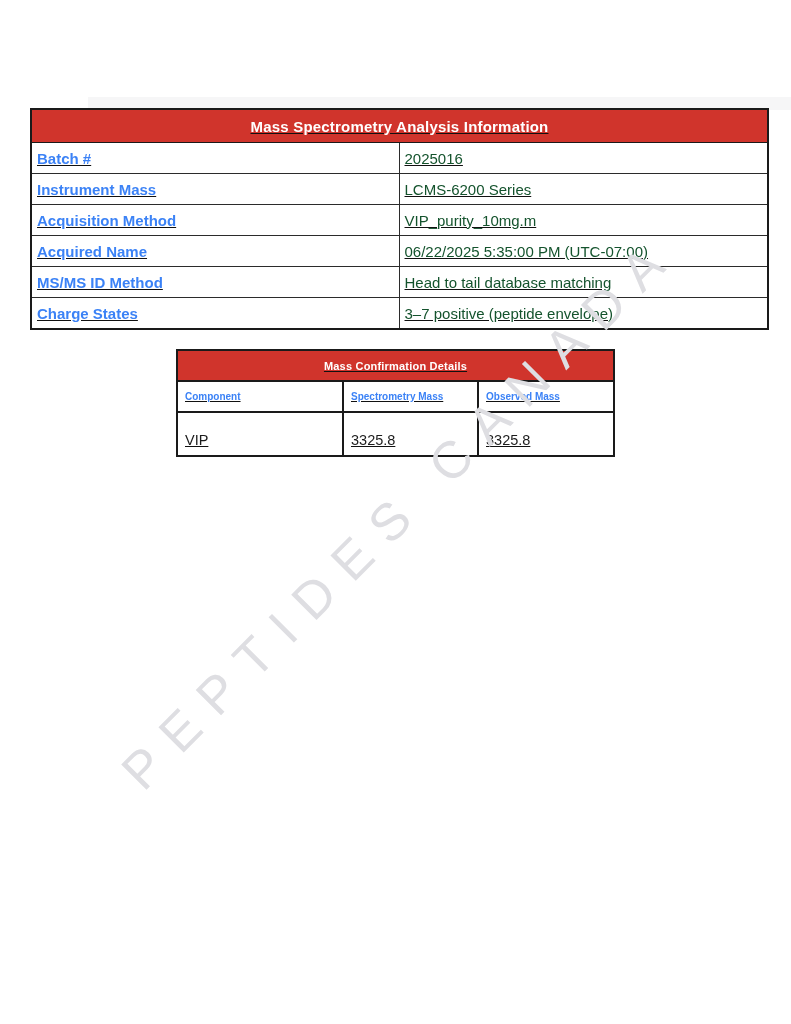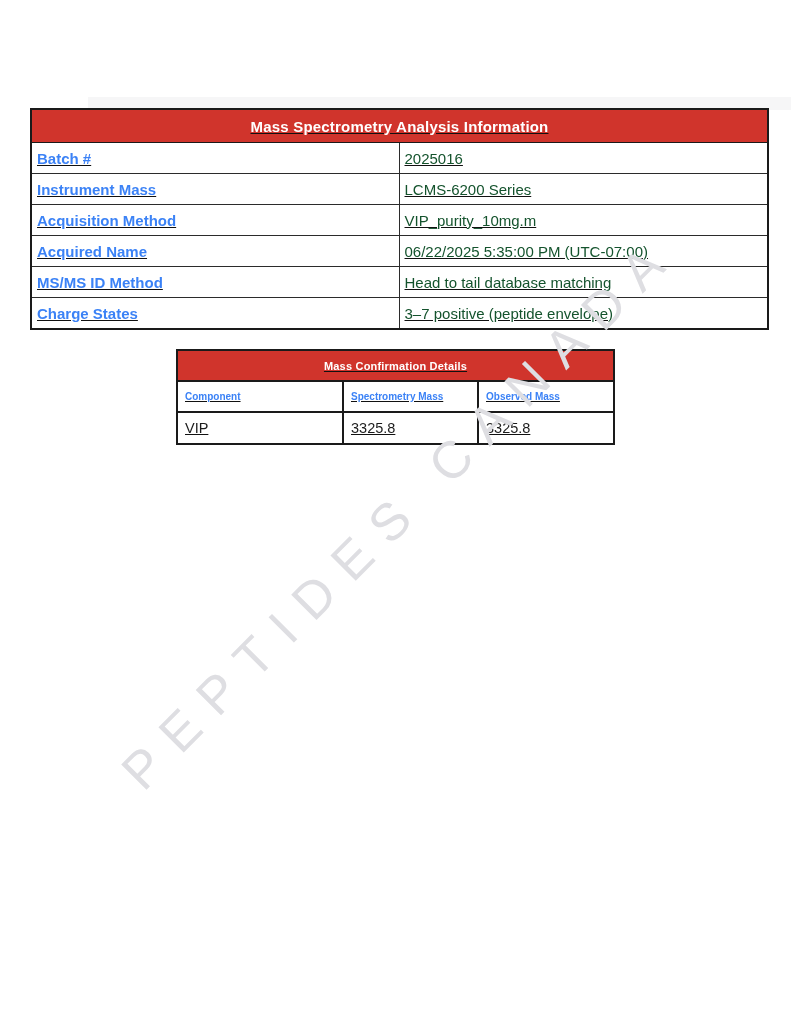--- a/index.html
+++ b/index.html
@@ -44,21 +44,21 @@
     height:27px; text-align:center; vertical-align:middle;
     border:2px solid #1a1a1a; letter-spacing:0.2px;
   }
   .t2 th.col-head {
     font-size:10px; font-weight:bold; color:#3b82f6; text-align:left;
     height:29px; vertical-align:middle; padding:0 4px 0 7px;
     border:2px solid #1a1a1a;
   }
   .t2 td {
     font-size:14.5px; color:#1c1c1c; height:30px; vertical-align:middle;
-    padding:0 4px 0 7px; border:2px solid #1a1a1a;
+    padding:12px 4px 0 7px; border:2px solid #1a1a1a;
   }
   .t2 col.cc1 { width:166px; }
   .t2 col.cc2 { width:135px; }
   .t2 col.cc3 { width:136px; }
 
   
   .watermark {
     position:absolute; left:399px; top:512px;
     transform:translate(-50%,-50%) rotate(-45deg);
     transform-origin:center center;

